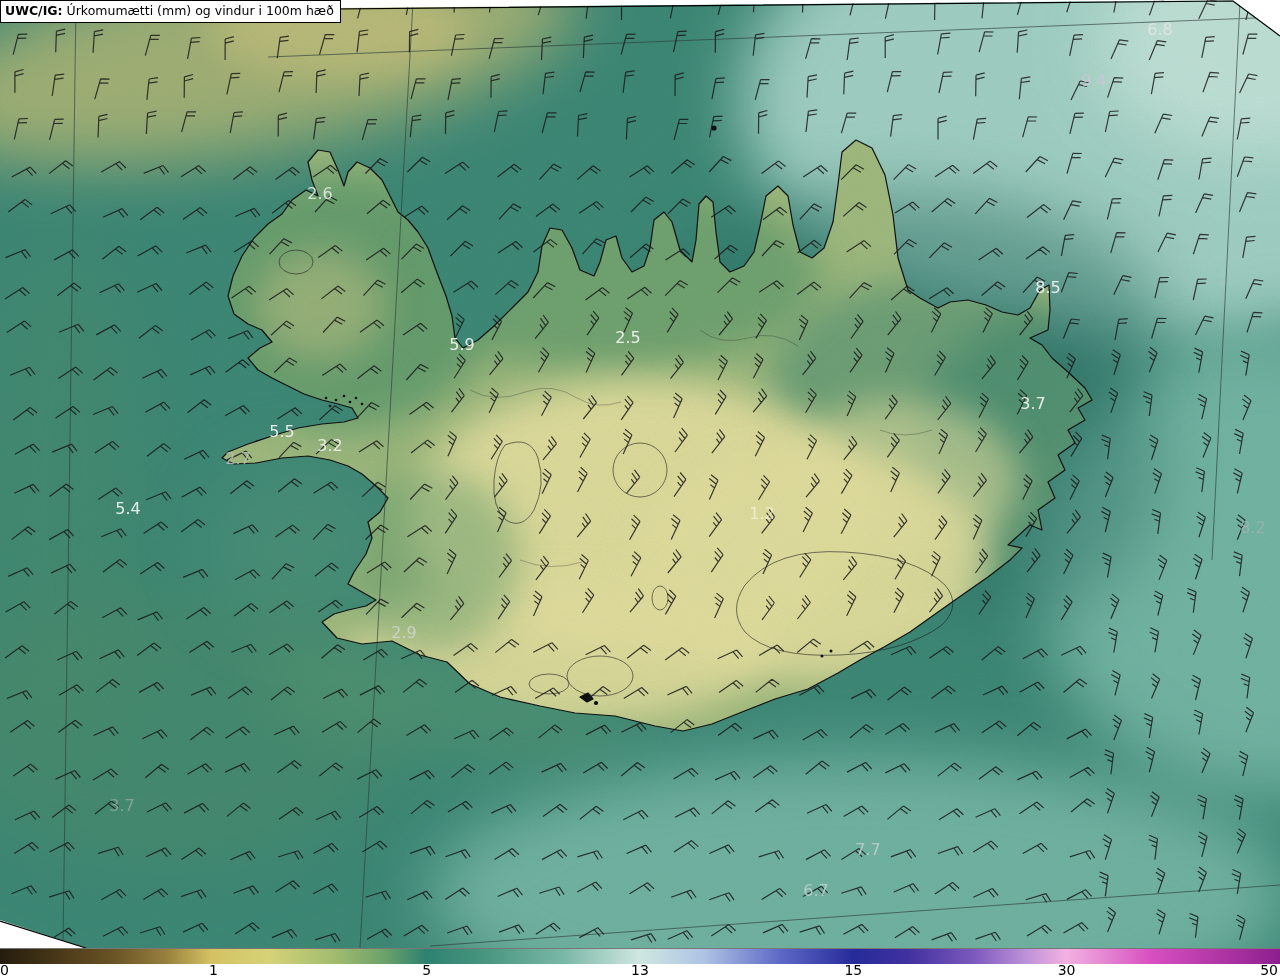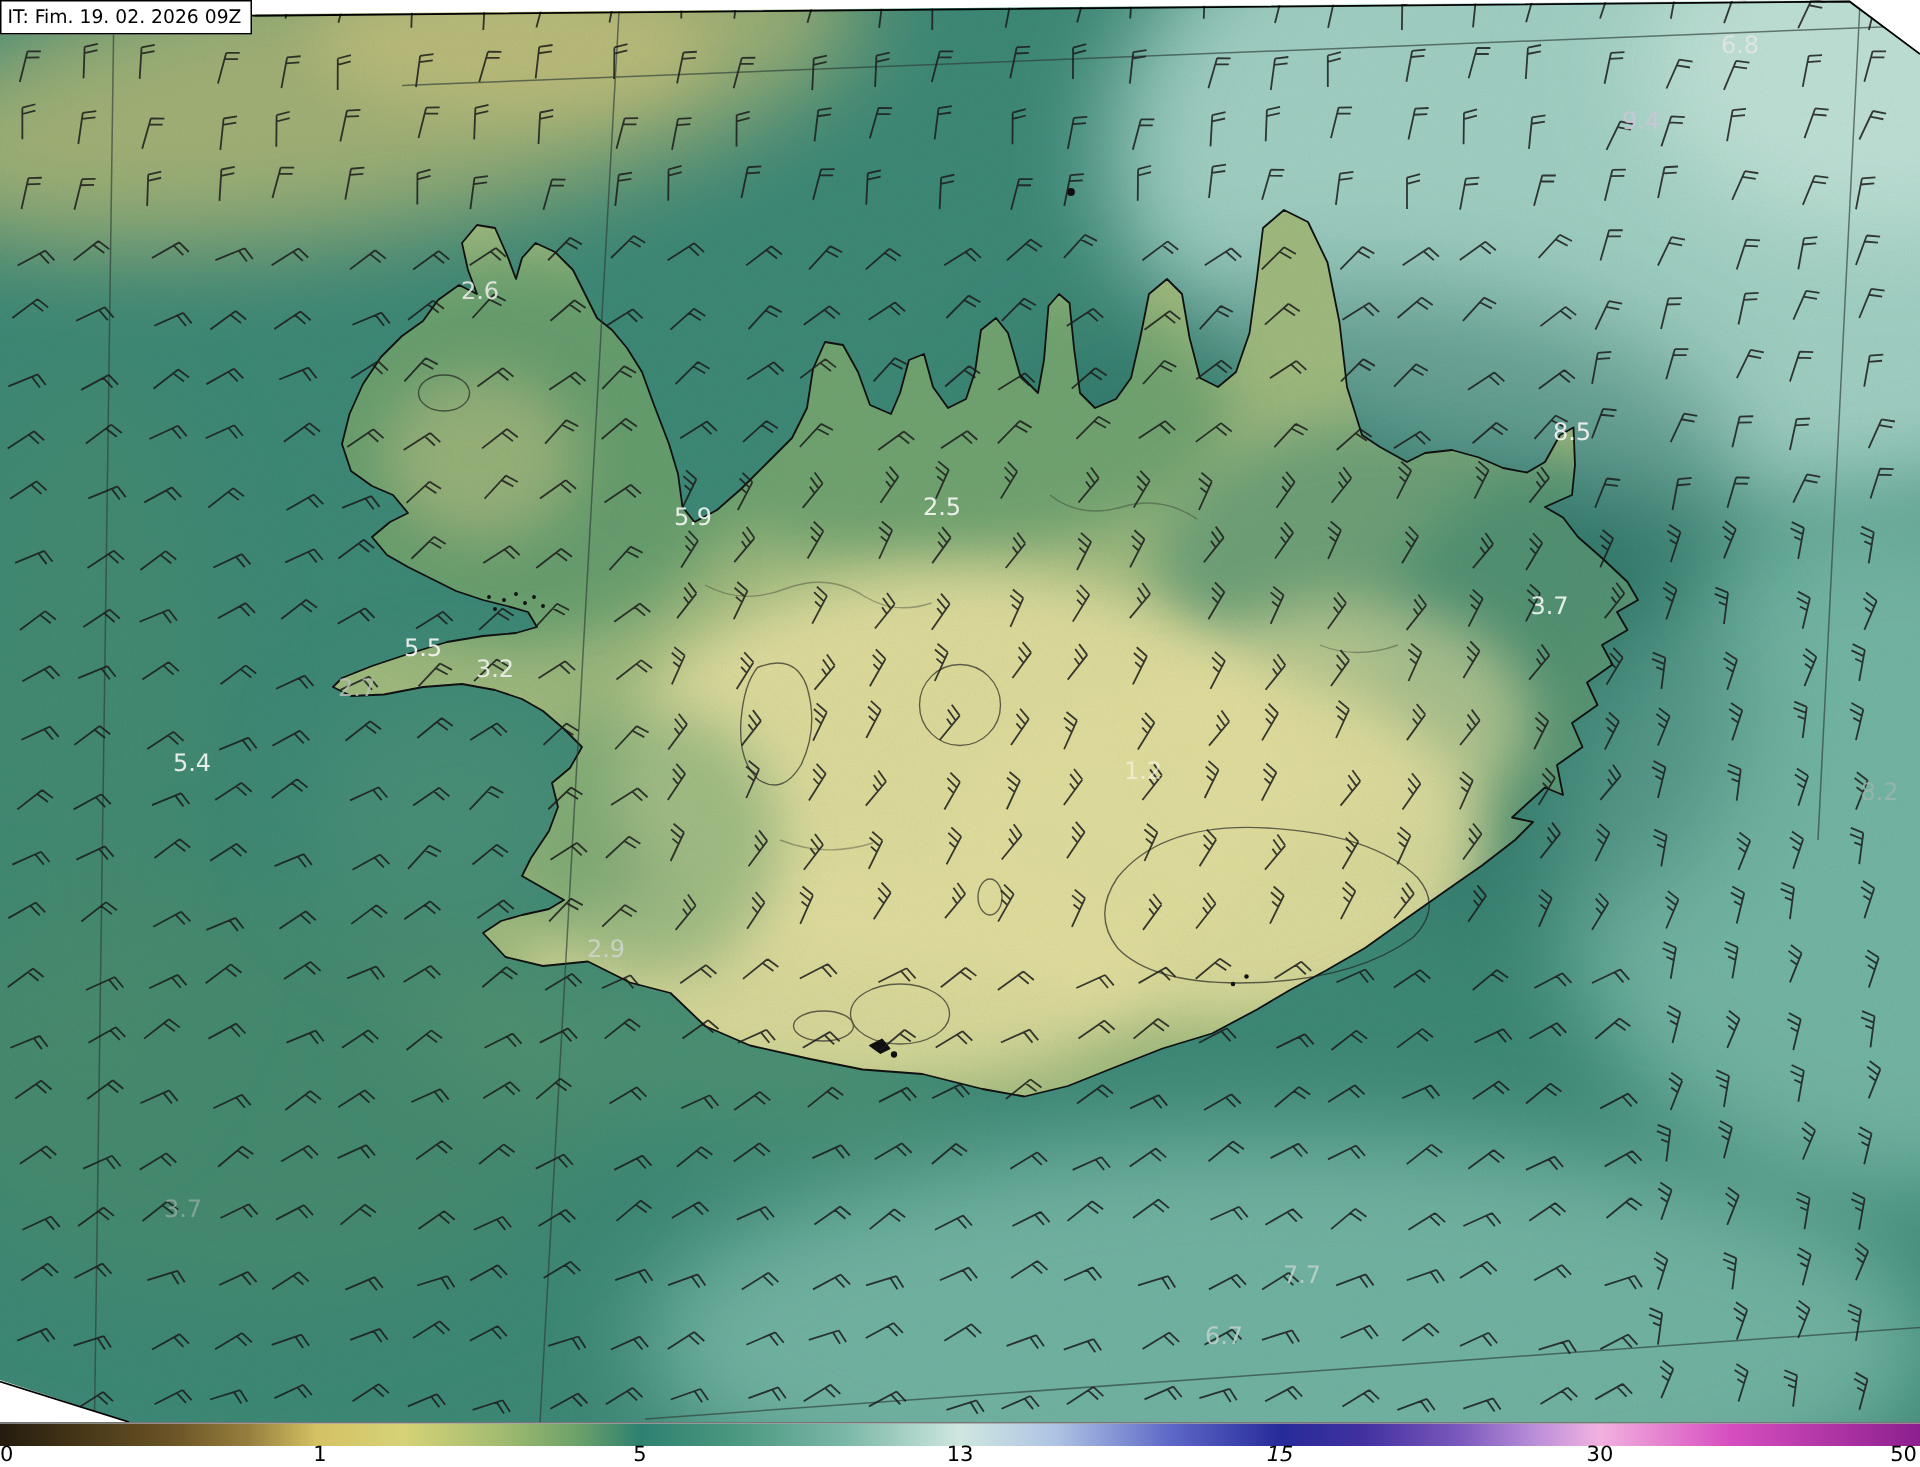--- a/index.html
+++ b/index.html
@@ -148,29 +148,31 @@
       <polygon points="1233,0 1280,0 1280,36"></polygon>
       <polygon points="0,920 86,948 0,948"></polygon>
     </g>
     <g fill="none" stroke="#000" stroke-width="1.2">
       <path d="M0,12 L1233,1 L1280,36"></path>
       <path d="M0,921 L86,948"></path>
     </g>
   </svg>
 
   <div class="titlebox">
-    <div>IT: Fim. 19. 02. 2026 09Z</div>
+    <div>
+      <b>UWC/IG:</b><span> Úrkomumætti (mm) og vindur i 100m hæð</span>
+    </div>
   </div>
 
   <div class="colorbar">
     <div class="bar" id="cbar" style="background: linear-gradient(90deg, rgb(36, 28, 14) 0%, rgb(69, 53, 23) 4%, rgb(107, 84, 38) 9%, rgb(151, 128, 62) 13%, rgb(212, 194, 99) 16.5%, rgb(214, 210, 119) 21%, rgb(163, 188, 112) 26%, rgb(109, 162, 105) 30%, rgb(46, 129, 112) 33.3%, rgb(73, 150, 127) 38%, rgb(122, 183, 166) 44%, rgb(207, 231, 224) 50%, rgb(174, 195, 228) 55%, rgb(93, 104, 198) 61%, rgb(39, 42, 154) 66.7%, rgb(65, 49, 159) 71%, rgb(123, 88, 189) 76%, rgb(187, 143, 217) 80%, rgb(242, 178, 224) 83.3%, rgb(215, 79, 192) 90%, rgb(141, 31, 142) 100%);"></div>
     <div class="ticks" id="cticks">
         <span class="align-left" style="left: 0%;">0</span>
         <span style="left: 16.67%;">1</span>
         <span style="left: 33.33%;">5</span>
         <span style="left: 50%;">13</span>
-        <span style="left: 66.67%; font-style: italic;">15</span>
+        <span style="left: 66.67%;">15</span>
         <span style="left: 83.33%;">30</span>
         <span class="align-right" style="left: 100%; margin-left: 19px;">50</span>
       </div>
   </div>
 
 </div>
 
 </body></html>

